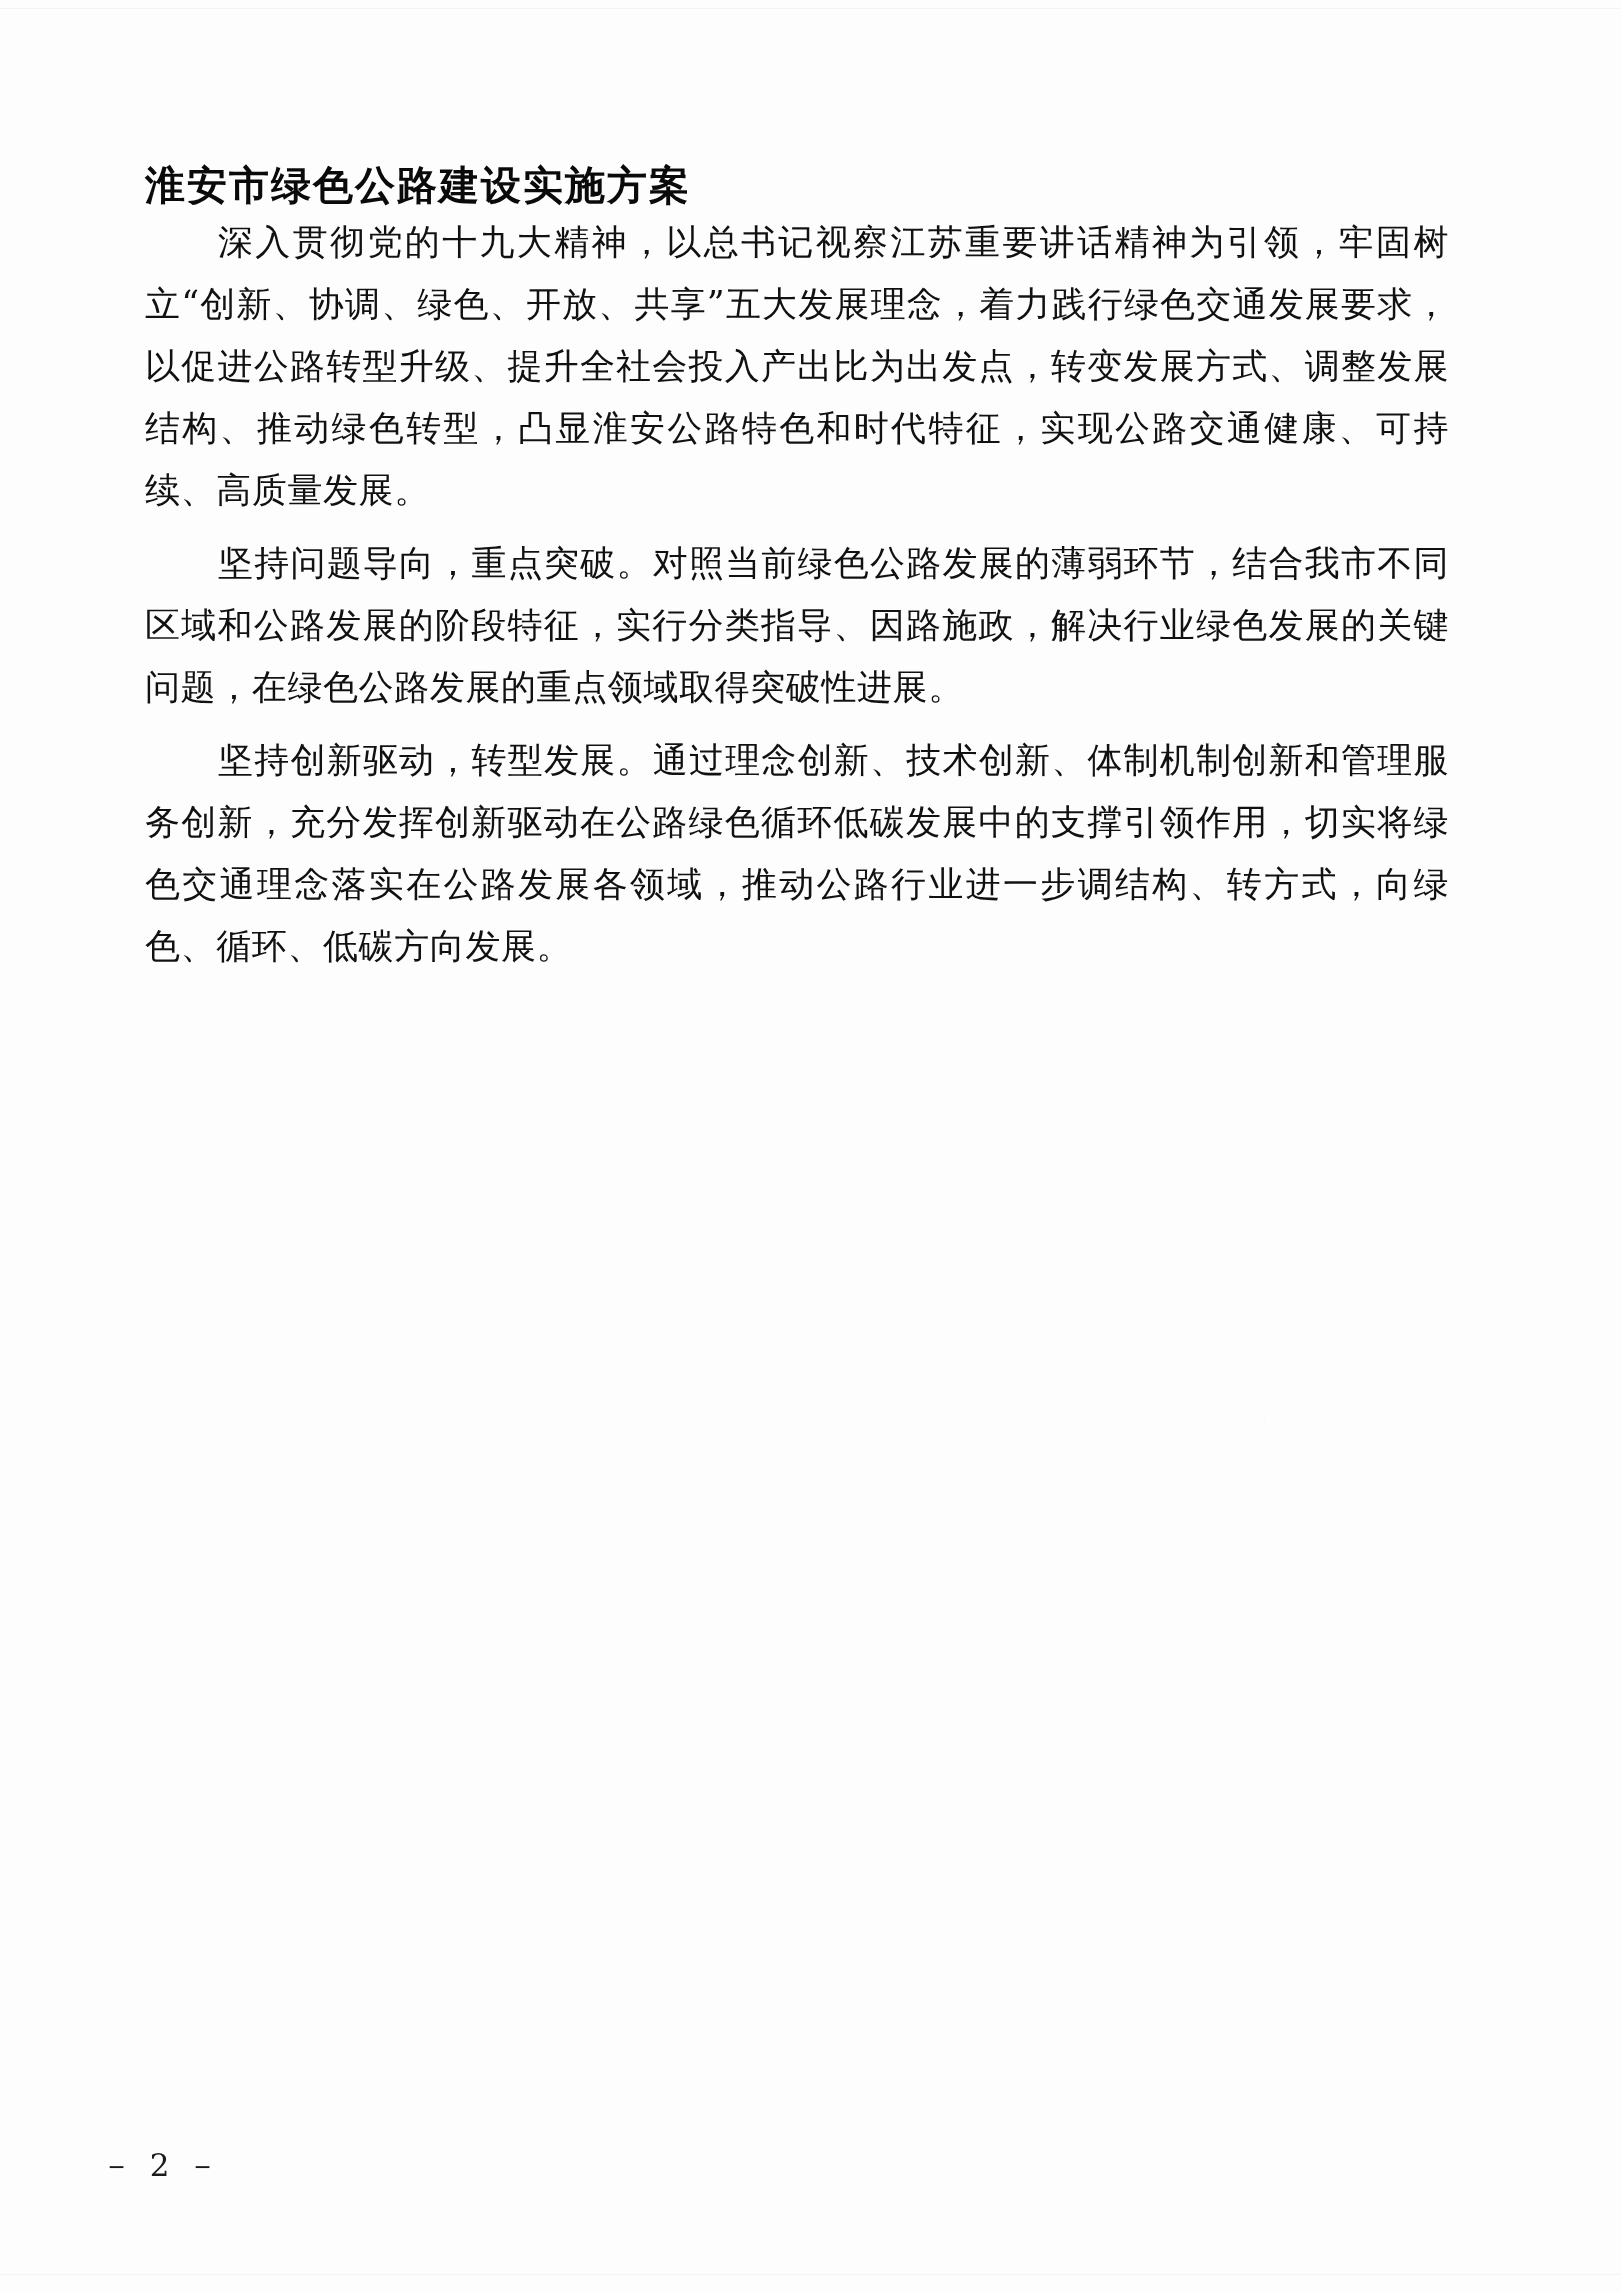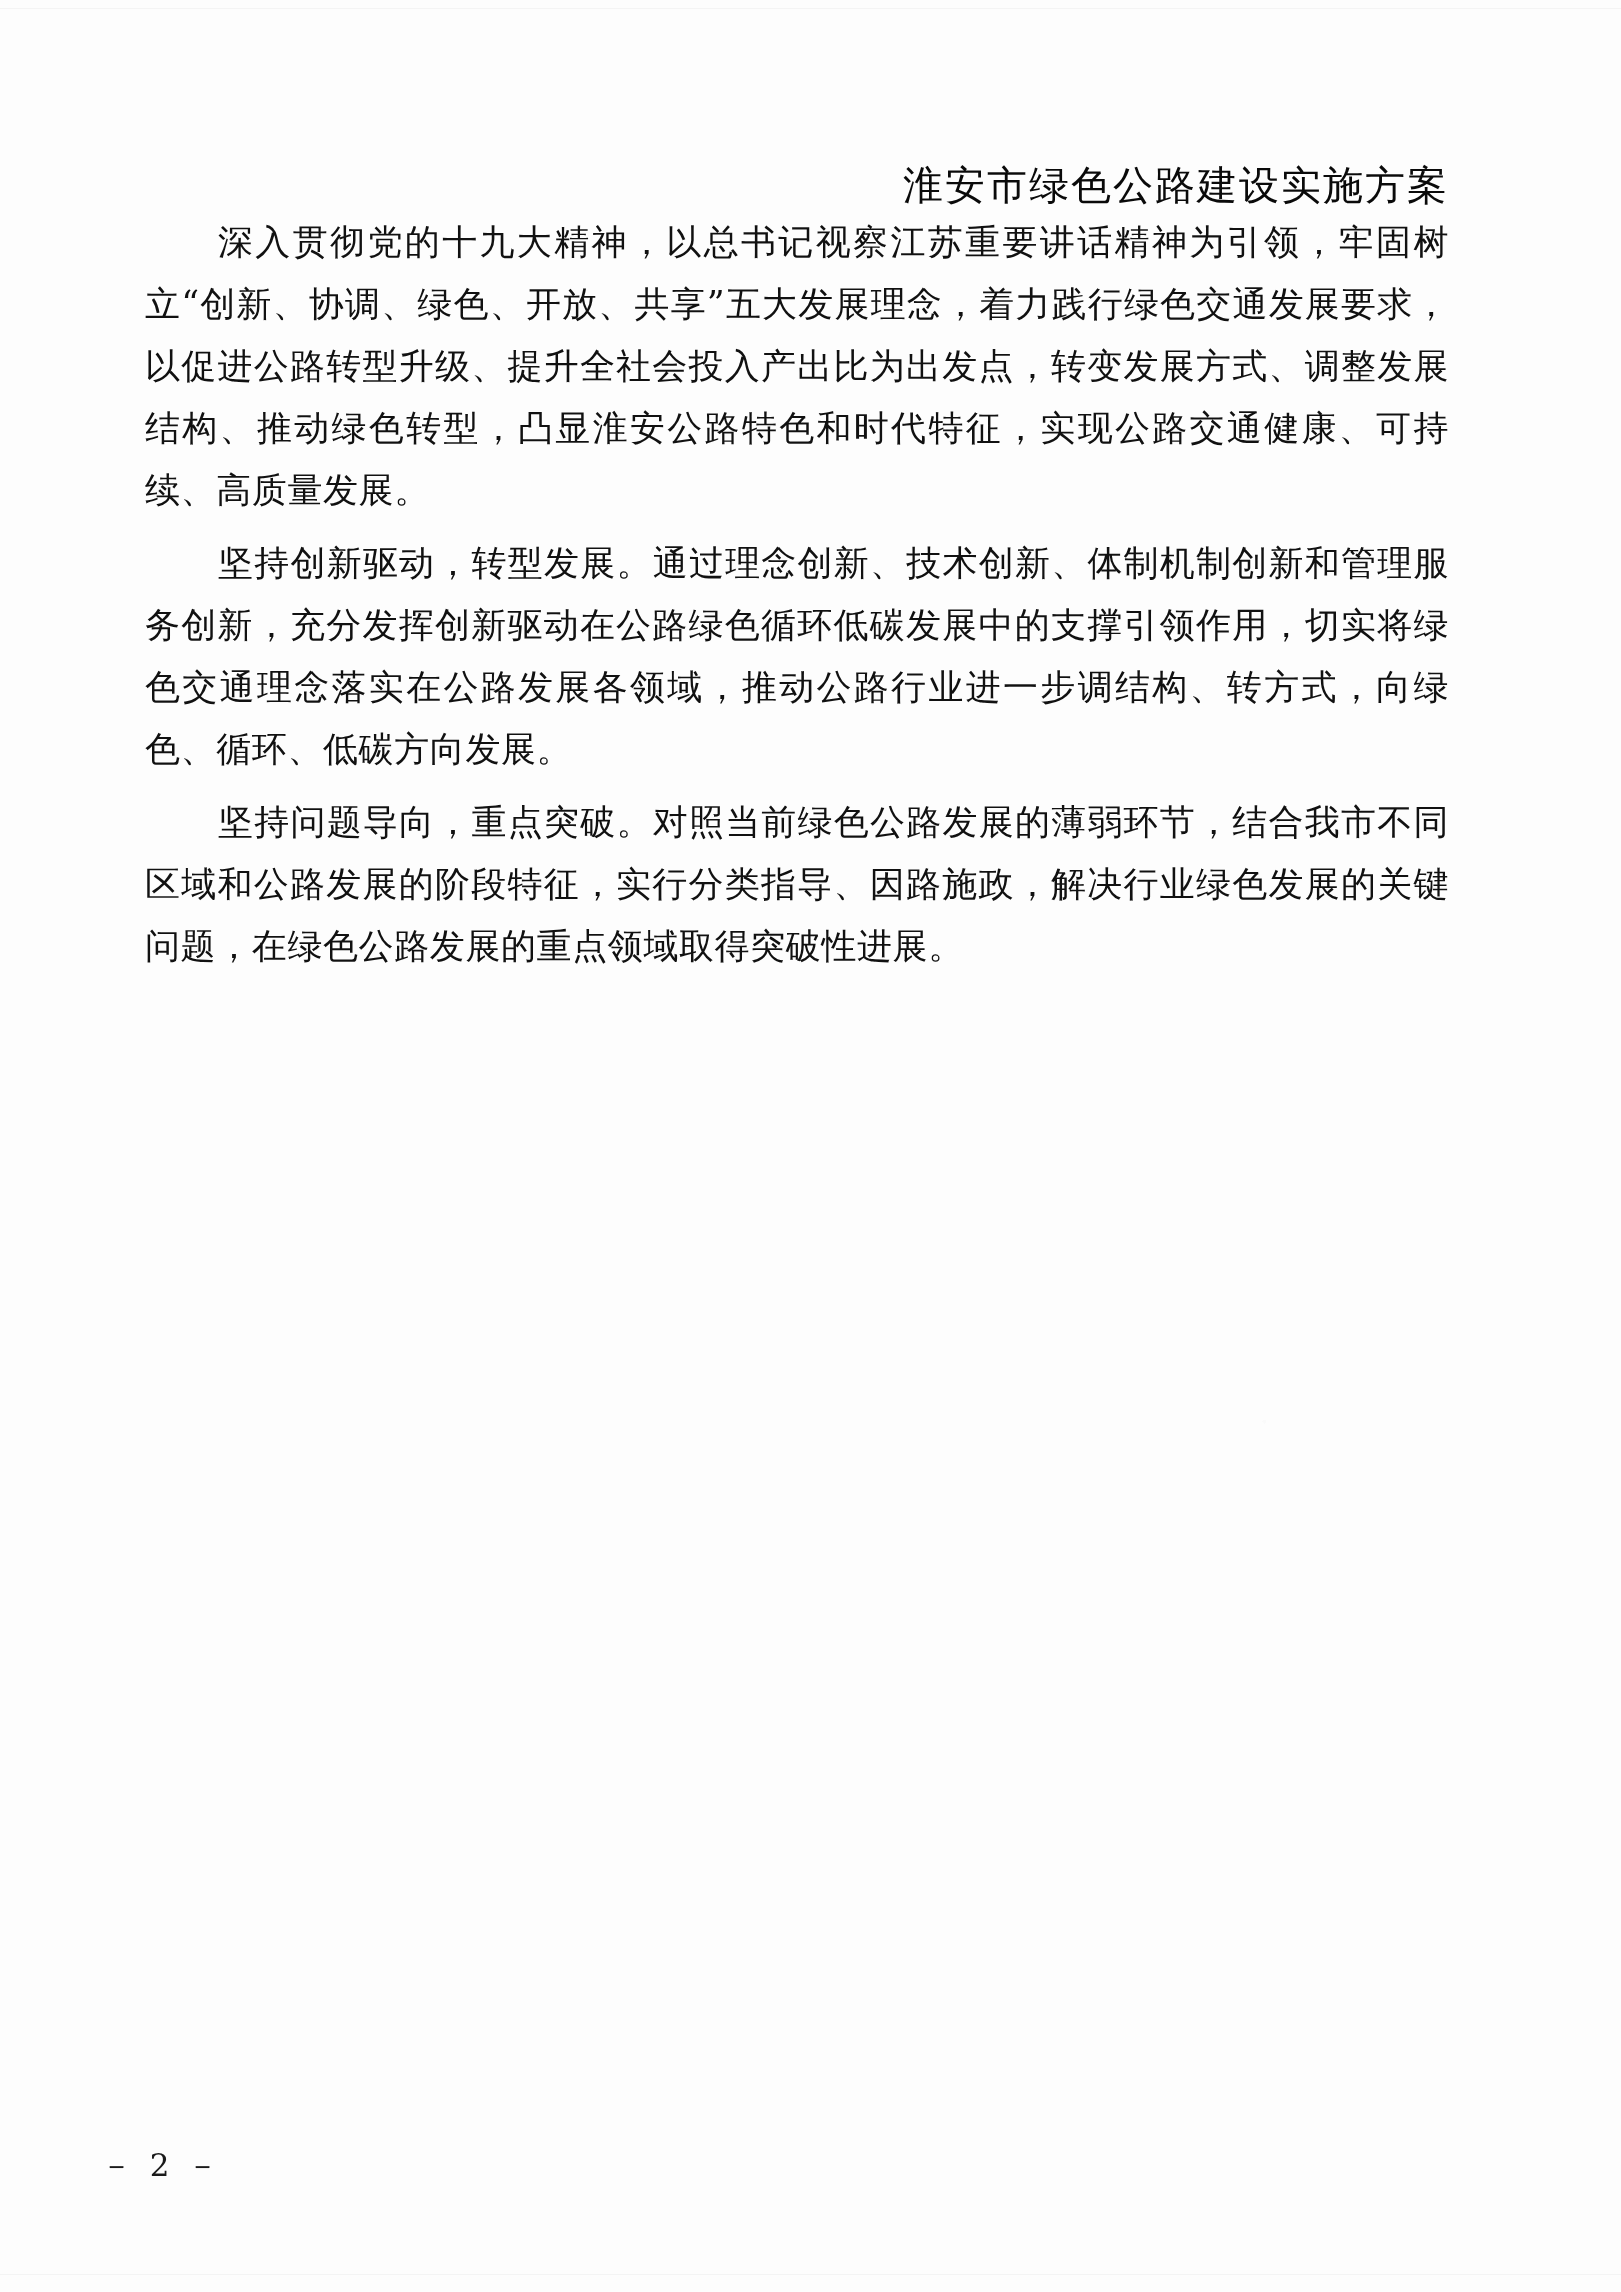--- a/index.html
+++ b/index.html
@@ -29,23 +29,23 @@
 
   .content {
     position: absolute;
     left: 145px;
     top: 98px;
     width: 1304px;
   }
 
   
   .doc-title {
-    text-align: right;
+    text-align: left;
     font-family: "Liberation Sans", "DejaVu Sans", sans-serif;
-    font-weight: normal;
+    font-weight: bold;
     font-size: 40px;
     letter-spacing: 2px;
     line-height: 1.3;
     margin: 0 0 0 0;
     padding-top: 61px;
     color: #0a0a0a;
   }
 
   
   .para {
@@ -119,23 +119,23 @@
   <div class="content">
 
     <h1 class="doc-title">淮安市绿色公路建设实施方案</h1>
 
 
 
     <p class="para">深入贯彻党的十九大精神，以总书记视察江苏重要讲话精神为引领，牢固树立“创新、协调、绿色、开放、共享”五大发展理念，着力践行绿色交通发展要求，以促进公路转型升级、提升全社会投入产出比为出发点，转变发展方式、调整发展结构、推动绿色转型，凸显淮安公路特色和时代特征，实现公路交通健康、可持续、高质量发展。</p>
 
 
 
+    <p class="para gap">坚持问题导向，重点突破。对照当前绿色公路发展的薄弱环节，结合我市不同区域和公路发展的阶段特征，实行分类指导、因路施政，解决行业绿色发展的关键问题，在绿色公路发展的重点领域取得突破性进展。</p>
+
     <p class="para gap">坚持创新驱动，转型发展。通过理念创新、技术创新、体制机制创新和管理服务创新，充分发挥创新驱动在公路绿色循环低碳发展中的支撑引领作用，切实将绿色交通理念落实在公路发展各领域，推动公路行业进一步调结构、转方式，向绿色、循环、低碳方向发展。</p>
-
-    <p class="para gap">坚持问题导向，重点突破。对照当前绿色公路发展的薄弱环节，结合我市不同区域和公路发展的阶段特征，实行分类指导、因路施政，解决行业绿色发展的关键问题，在绿色公路发展的重点领域取得突破性进展。</p>
 
   </div>
 
   <div class="page-number">－ 2 －</div>
 
   <div class="scan-edge-bottom"></div>
 
 </div>
 
 

